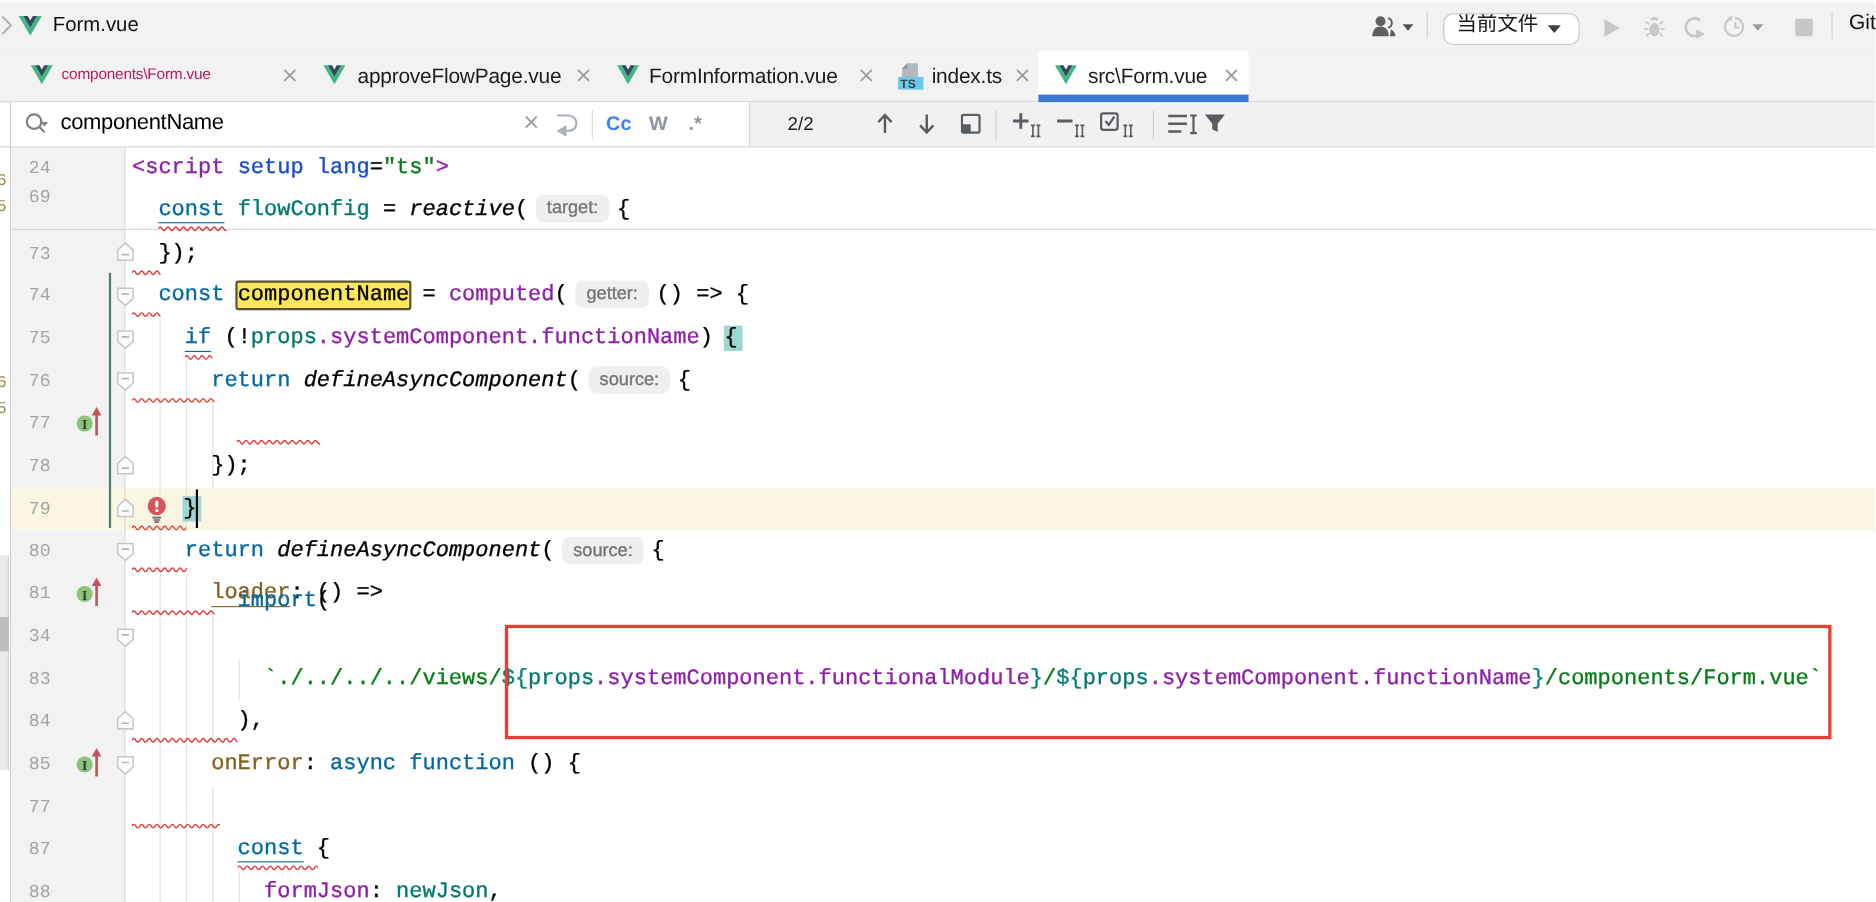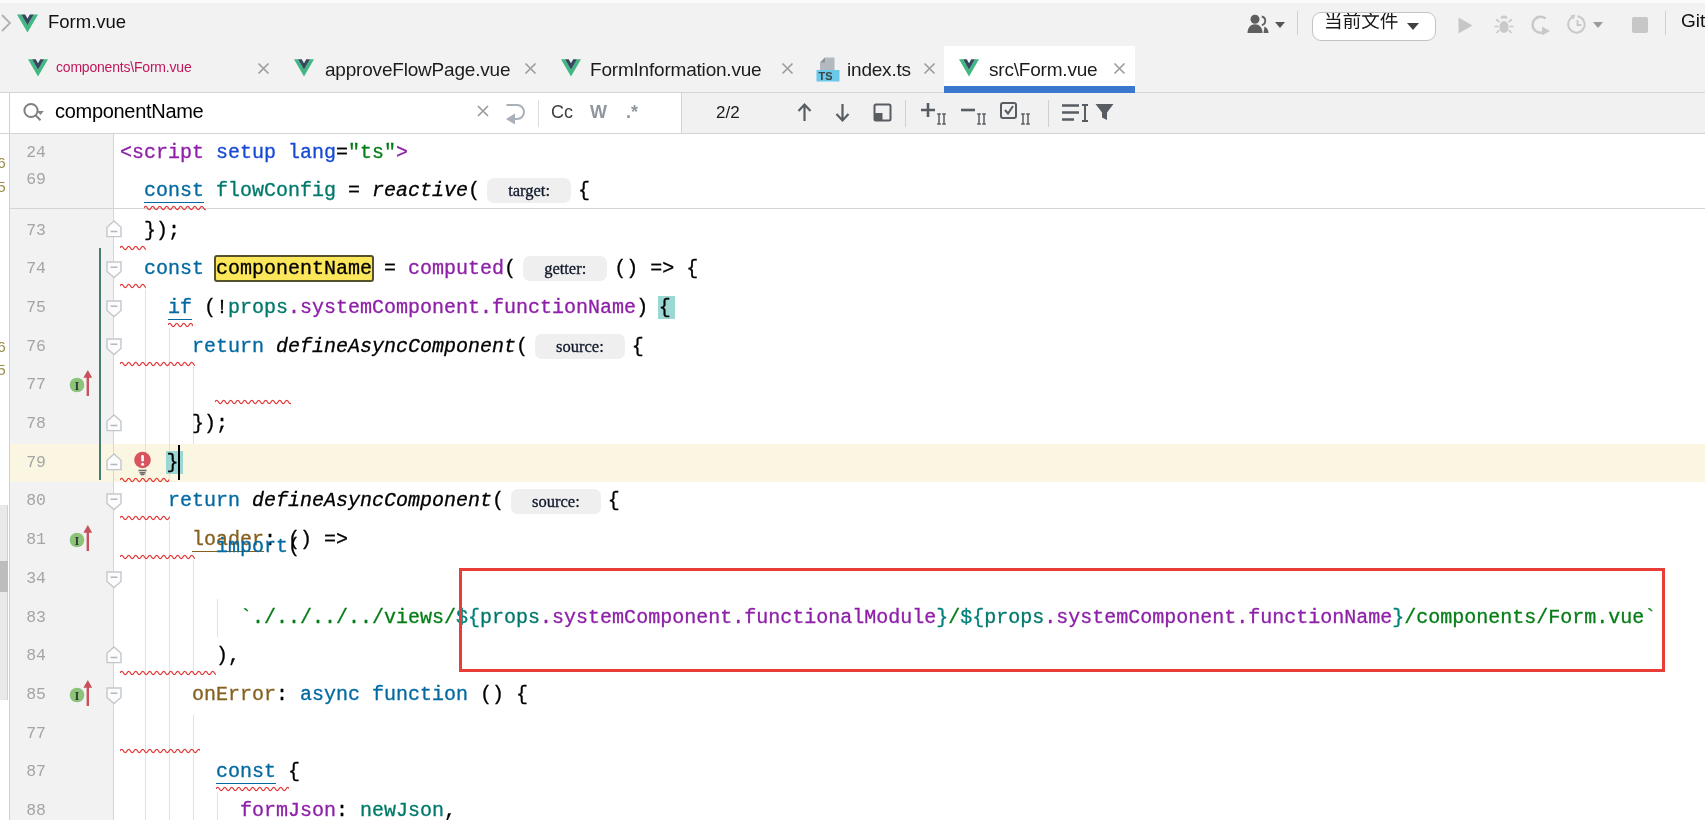--- a/index.html
+++ b/index.html
@@ -1,21 +1,21 @@
 <!DOCTYPE html>
 <html><head><meta charset="utf-8"><style>
 * {margin:0;padding:0;box-sizing:border-box}
 html,body {width:1705px;height:820px;overflow:hidden;background:#fff;font-family:"Liberation Sans",sans-serif}
 #app {position:relative;width:1705px;height:820px}
 .crow {-webkit-text-stroke:0.3px;position:absolute;left:120px;height:38.7px;line-height:38.7px;white-space:pre;font-family:"Liberation Mono",monospace;font-size:20px;color:#000;letter-spacing:0}
 .k {color:#0369a1} .p {color:#8e1fa8} .t {color:#00796b} .g {color:#067d17}
 .br {color:#85601f} .atr {color:#174ad4} .tb {color:#00827b}
 .it {font-style:italic;color:#000}
 .u {border-bottom:1.3px solid}
-.pill {display:inline-block;background:#efefef;color:#0f172a;font-family:Liberation Serif, serif;font-size:16.5px;line-height:25px;border-radius:7px;padding:0 21px;margin:0 7px;vertical-align:middle}
+.pill {display:inline-block;background:#efefef;color:#737373;font-family:Liberation Sans, sans-serif;font-size:16.5px;line-height:25px;border-radius:7px;padding:0 10px;margin:0 7px;vertical-align:middle}
 .hl {background:#fce75a;outline:2px solid #55512a;border-radius:1px}
 .bm {background:#9cd8d3;padding:0 4.5px 0 0.5px;margin:0 -2px}
 .ln {position:absolute;left:9px;width:37px;height:38.7px;line-height:38.7px;text-align:right;font-family:"Liberation Mono",monospace;font-size:16.5px;color:#a5a5a5}
 .sep {position:absolute;background:#d4d4d4}
 .icon {position:absolute}
 </style></head><body>
 <div id="app">
 
 <div style="position:absolute;left:0;top:133.5px;width:1705px;height:686.5px;background:#fff"></div>
 <div style="position:absolute;left:9.5px;top:133.5px;width:103.5px;height:686.5px;background:#f2f2f2"></div>
@@ -308,21 +308,21 @@
     </svg>
 <div style="position:absolute;left:55px;top:100px;font-size:20px;letter-spacing:-0.3px;color:#000">componentName</div>
 <svg class="icon" style="left:476px;top:104px" width="14" height="14" viewBox="0 0 14 14">
       <path d="M2,2 L12,12 M12,2 L2,12" stroke="#999" stroke-width="1.6"></path>
     </svg>
 <svg class="icon" style="left:504px;top:100px" width="23" height="25" viewBox="0 0 23 25">
 <path d="M2.5,5 H13 a7,7 0 0 1 0,14 H11" fill="none" stroke="#a9b0b8" stroke-width="2"></path>
 <path d="M2,19 L11,13.6 V24.4 Z" fill="#a9b0b8"></path>
     </svg>
 <div style="position:absolute;left:538px;top:100px;width:1px;height:27px;background:#dcdcdc"></div>
-<div style="position:absolute;left:551px;top:102px;font-size:18px;font-weight:normal;color:#404040">Cc</div>
+<div style="position:absolute;left:551px;top:102px;font-size:18px;font-weight:bold;color:#3b82f6">Cc</div>
 <div style="position:absolute;left:590px;top:102px;font-size:18px;font-weight:bold;color:#8f959e">W</div>
 <div style="position:absolute;left:626px;top:102px;font-size:18px;font-weight:bold;color:#8f959e">.*</div>
 <div style="position:absolute;left:716px;top:103px;font-size:17px;color:#1c1c1c">2/2</div>
 <svg class="icon" style="left:796px;top:102px" width="17" height="21" viewBox="0 0 17 21">
       <path d="M8.5,19 V3 M2.5,9 L8.5,2.5 L14.5,9" fill="none" stroke="#585c63" stroke-width="2.2"></path>
     </svg>
 <svg class="icon" style="left:834px;top:102px" width="17" height="21" viewBox="0 0 17 21">
       <path d="M8.5,2 V18 M2.5,12 L8.5,18.5 L14.5,12" fill="none" stroke="#585c63" stroke-width="2.2"></path>
     </svg>
 <svg class="icon" style="left:873px;top:103px" width="19" height="19" viewBox="0 0 19 19">

